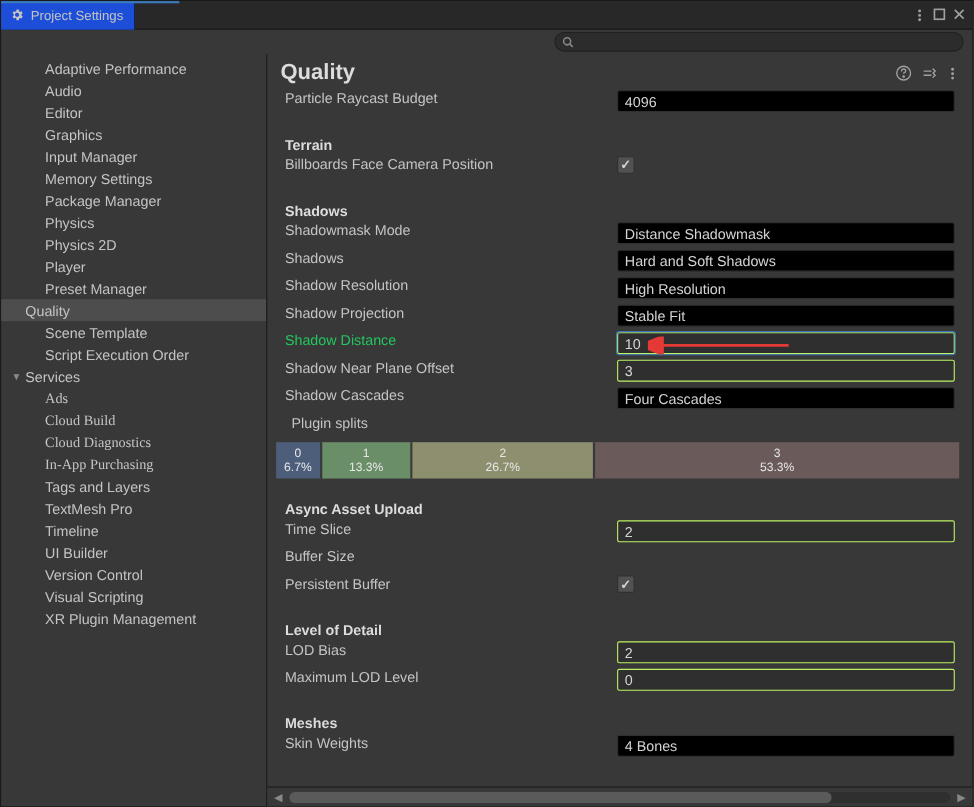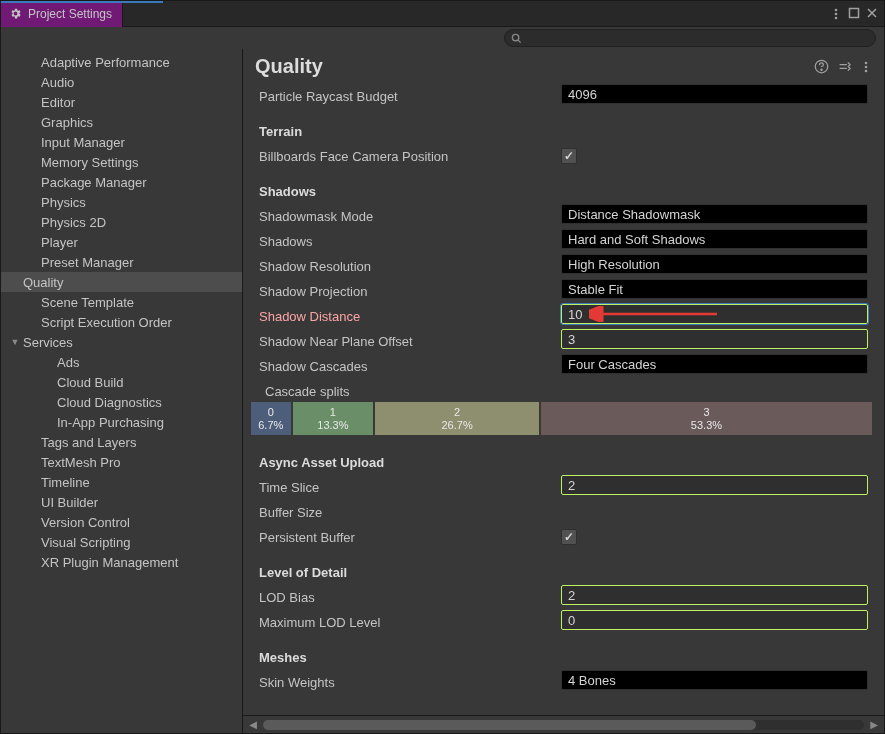--- a/index.html
+++ b/index.html
@@ -1,40 +1,40 @@
 <!DOCTYPE html>
 <html><head>
 <meta charset="utf-8">
 <style>
   * { box-sizing: border-box; margin: 0; padding: 0; }
   html, body { width: 885px; height: 734px; overflow: hidden; font-family: -apple-system, "Segoe UI", Arial, sans-serif; font-size: 13px; background: #313131; color: #c4c4c4; }
   .window { width: 885px; height: 734px; display: flex; flex-direction: column; background: #383838; border: 1px solid #191919; }
   .titlebar { height: 26px; background: #282828; display: flex; align-items: center; position: relative; border-bottom: 1px solid #191919; }
   .titlebar-accent { position: absolute; top: 0; left: 0; width: 162px; height: 2px; background: #3a79bb; }
-  .tab { height: 26px; background: #701a75; display: flex; align-items: center; padding: 0 10px 0 8px; gap: 6px; font-size: 12px; color: #c4c4c4; border-right: 1px solid #191919; }
+  .tab { height: 26px; background: #1d4ed8; display: flex; align-items: center; padding: 0 10px 0 8px; gap: 6px; font-size: 12px; color: #c4c4c4; border-right: 1px solid #191919; }
   .winbtns { margin-left: auto; display: flex; gap: 6px; padding-right: 6px; }
   .winbtns svg { display: block; }
   .searchrow { height: 22px; display: flex; align-items: center; justify-content: flex-end; padding: 0 8px; }
   .searchbox { width: 372px; height: 18px; background: #2c2c2c; border: 1px solid #212121; border-radius: 9px; display: flex; align-items: center; padding: 0 6px; }
   .body { flex: 1; display: flex; min-height: 0; }
   .sidebar { width: 242px; border-right: 1px solid #191919; overflow-y: auto; padding: 3px 0 10px 0; }
   .sb-item { height: 20px; display: flex; align-items: center; padding-left: 40px; cursor: default; color: #c4c4c4; white-space: nowrap; }
   .sb-item.sel { background: #4d4d4d; padding-left: 22px; }
   .sb-item.parent { padding-left: 8px; }
-  .sb-item.child { padding-left: 56px; }
+  .sb-item.child { padding-left: 40px; font-family: Liberation Serif, serif; }
   .sb-caret { width: 12px; text-align: center; font-size: 9px; color: #8a8a8a; margin-right: 2px; }
   .content { flex: 1; display: flex; flex-direction: column; min-height: 0; }
   .header { display: flex; align-items: center; padding: 6px 12px 0 12px; }
   .header h1 { font-size: 20px; font-weight: 600; color: #dcdcdc; flex: 1; }
   .hicons { display: flex; gap: 8px; color: #a0a0a0; align-items: center; }
   .hicons svg { display:block; }
   .props { flex: 1; overflow-y: auto; padding: 4px 16px 10px 12px; position: relative; }
-  .row { display: flex; align-items: flex-end; min-height: 22px; margin-bottom: 3px; }
+  .row { display: flex; align-items: flex-start; min-height: 22px; margin-bottom: 3px; }
   .row .label { width: 306px; flex-shrink: 0; padding-left: 4px; color: #c4c4c4; }
-  .row .label.hl { color: #fca5a5; }
+  .row .label.hl { color: #22c55e; }
   .row .field { flex: 1; }
   .section { font-weight: 600; color: #dcdcdc; margin-top: 20px; margin-bottom: 3px; padding-left: 4px; }
   .input-num, .input-drop { width: 100%; height: 20px; background: #000000; border: 1px solid #303030; color: #d4d4d4; padding: 0 6px; font-size: 13px; font-family: inherit; border-radius: 2px; display: flex; align-items: center; }
   .input-num { background: #2f2f2f; border: 1px solid #bef264; }
   .input-num.active { outline: 1px solid #3a79bb; background: #2f2f2f; }
   .input-num input { background: transparent; border: none; color: #d4d4d4; font-size: 13px; font-family: inherit; width: 100%; outline: none; }
   .checkbox { width: 16px; height: 16px; background: #515151; border: 1px solid #303030; border-radius: 2px; display: flex; align-items: center; justify-content: center; }
   .checkbox.checked::after { content: "✓"; font-size: 12px; color: #d4d4d4; font-weight: bold; line-height: 1; }
   .cascade { display: flex; height: 33px; margin-top: 2px; margin-bottom: 8px; margin-left: -4px; margin-right: -4px; }
   .cascade .seg { display: flex; flex-direction: column; align-items: center; justify-content: center; font-size: 11px; color: #e8e8e8; border-right: 2px solid #383838; }
@@ -249,21 +249,21 @@
               <div class="input-num">3</div>
             </div>
         </div>
         <div class="row">
           <div class="label">Shadow Cascades</div>
           <div class="field">
               <div class="input-drop">Four Cascades</div>
             </div>
         </div>
         <div class="row">
-          <div class="label" style="padding-left:10px;">Cascade splits</div>
+          <div class="label" style="padding-left:10px;">Plugin splits</div>
         </div>
         <div class="cascade" id="cascade">
             <div class="seg" style="flex: 0 0 6.7%; background: rgb(77, 94, 122);">
               <div class="n">0</div>
               <div class="p">6.7%</div>
             </div>
             <div class="seg" style="flex: 0 0 13.3%; background: rgb(106, 143, 104);">
               <div class="n">1</div>
               <div class="p">13.3%</div>
             </div>

